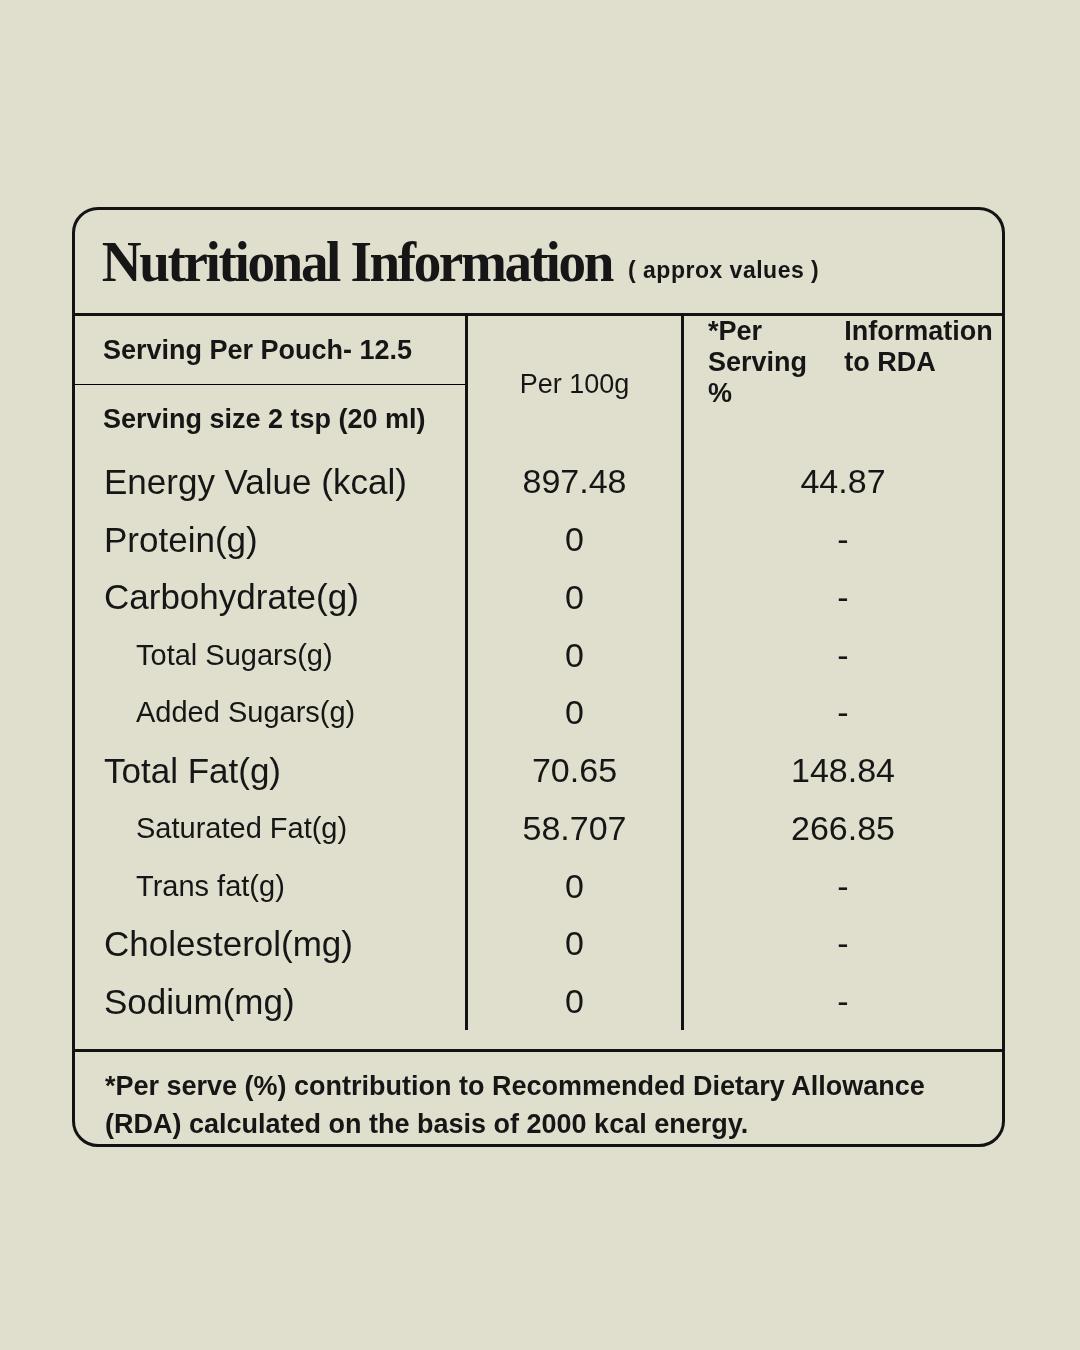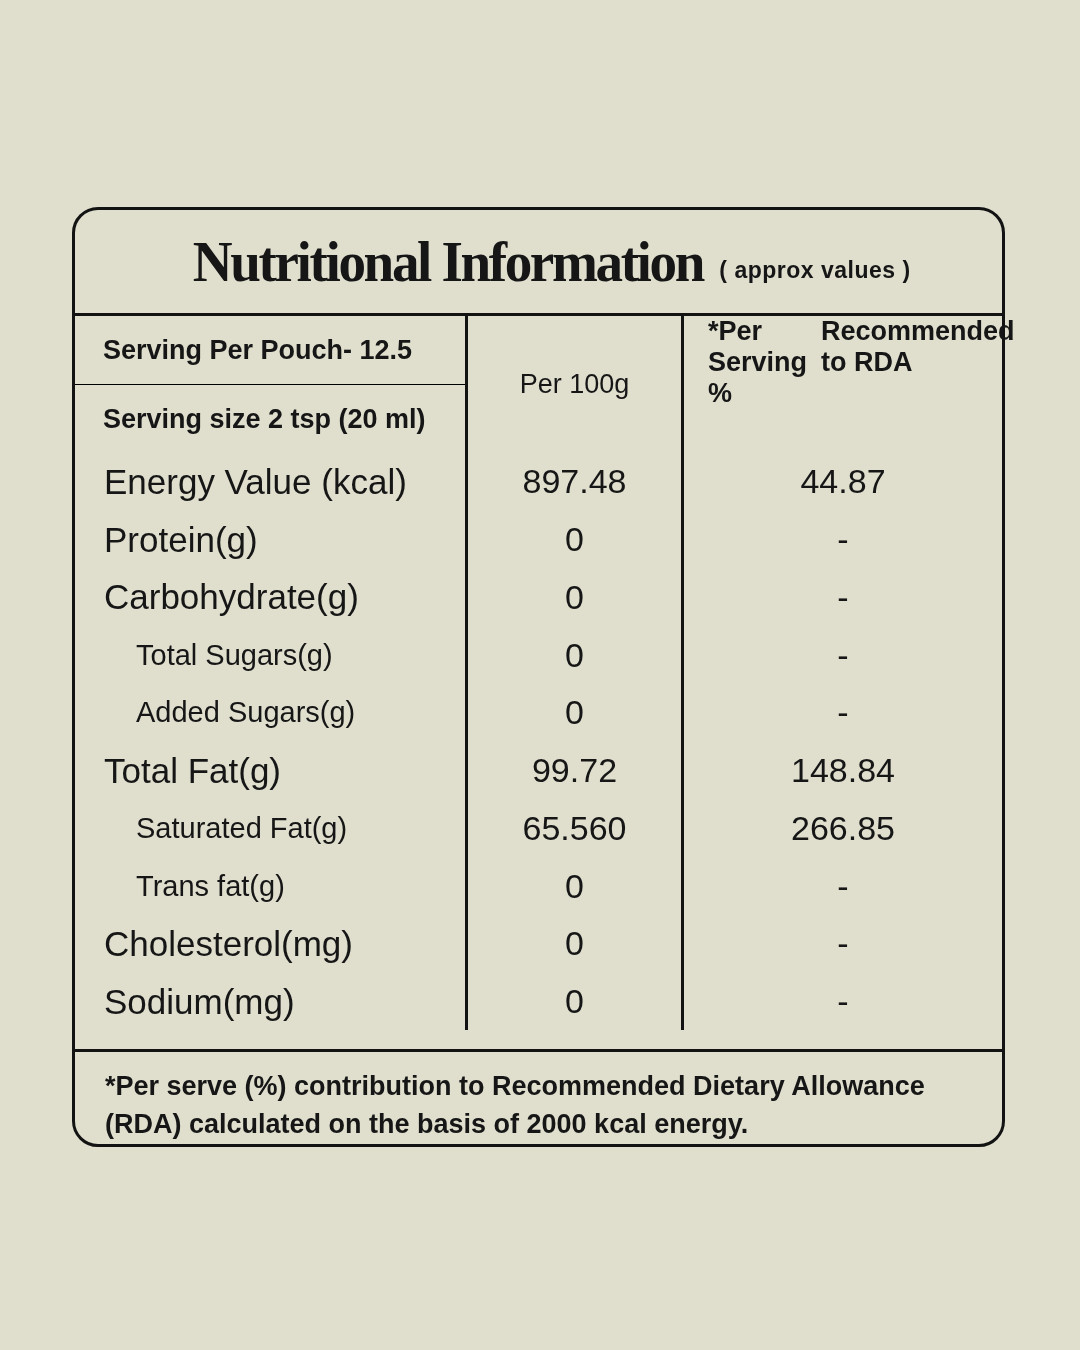--- a/index.html
+++ b/index.html
@@ -18,21 +18,20 @@
     border-radius: 26px;
     background: #e0dfce;
     display: flex;
     flex-direction: column;
   }
   
   .title-band {
     height: 104px;
     display: flex;
     align-items: center;
-    justify-content: center;
     gap: 16px;
   }
   .title-main {
     font-family: "Liberation Serif", serif;
     font-weight: bold;
     font-size: 58px;
     letter-spacing: -2.5px;
     white-space: nowrap;
     transform: scaleX(0.95);
     transform-origin: right center;
@@ -112,21 +111,21 @@
   </div>
 
   <div class="header-band cols">
     <div class="hdr-left">
       <div class="hcell">Serving Per Pouch- 12.5</div>
       <div class="hcell">Serving size 2 tsp (20 ml)</div>
     </div>
     <div class="hdr-mid">Per 100g</div>
     <div class="hdr-right">
       <span>*Per Serving %</span>
-      <span>Recommended to RDA</span>
+      <span>Information to RDA</span>
     </div>
   </div>
 
   <div class="body-band">
       <div class="brow">
         <div class="cell lbl">Energy Value (kcal)</div>
         <div class="cell val">897.48</div>
         <div class="cell val rda">44.87</div>
       </div>
       <div class="brow">
@@ -144,26 +143,26 @@
         <div class="cell val">0</div>
         <div class="cell val rda">-</div>
       </div>
       <div class="brow">
         <div class="cell lbl sub">Added Sugars(g)</div>
         <div class="cell val">0</div>
         <div class="cell val rda">-</div>
       </div>
       <div class="brow">
         <div class="cell lbl">Total Fat(g)</div>
-        <div class="cell val">99.72</div>
+        <div class="cell val">70.65</div>
         <div class="cell val rda">148.84</div>
       </div>
       <div class="brow">
         <div class="cell lbl sub">Saturated Fat(g)</div>
-        <div class="cell val">65.560</div>
+        <div class="cell val">58.707</div>
         <div class="cell val rda">266.85</div>
       </div>
       <div class="brow">
         <div class="cell lbl sub">Trans fat(g)</div>
         <div class="cell val">0</div>
         <div class="cell val rda">-</div>
       </div>
       <div class="brow">
         <div class="cell lbl">Cholesterol(mg)</div>
         <div class="cell val">0</div>

